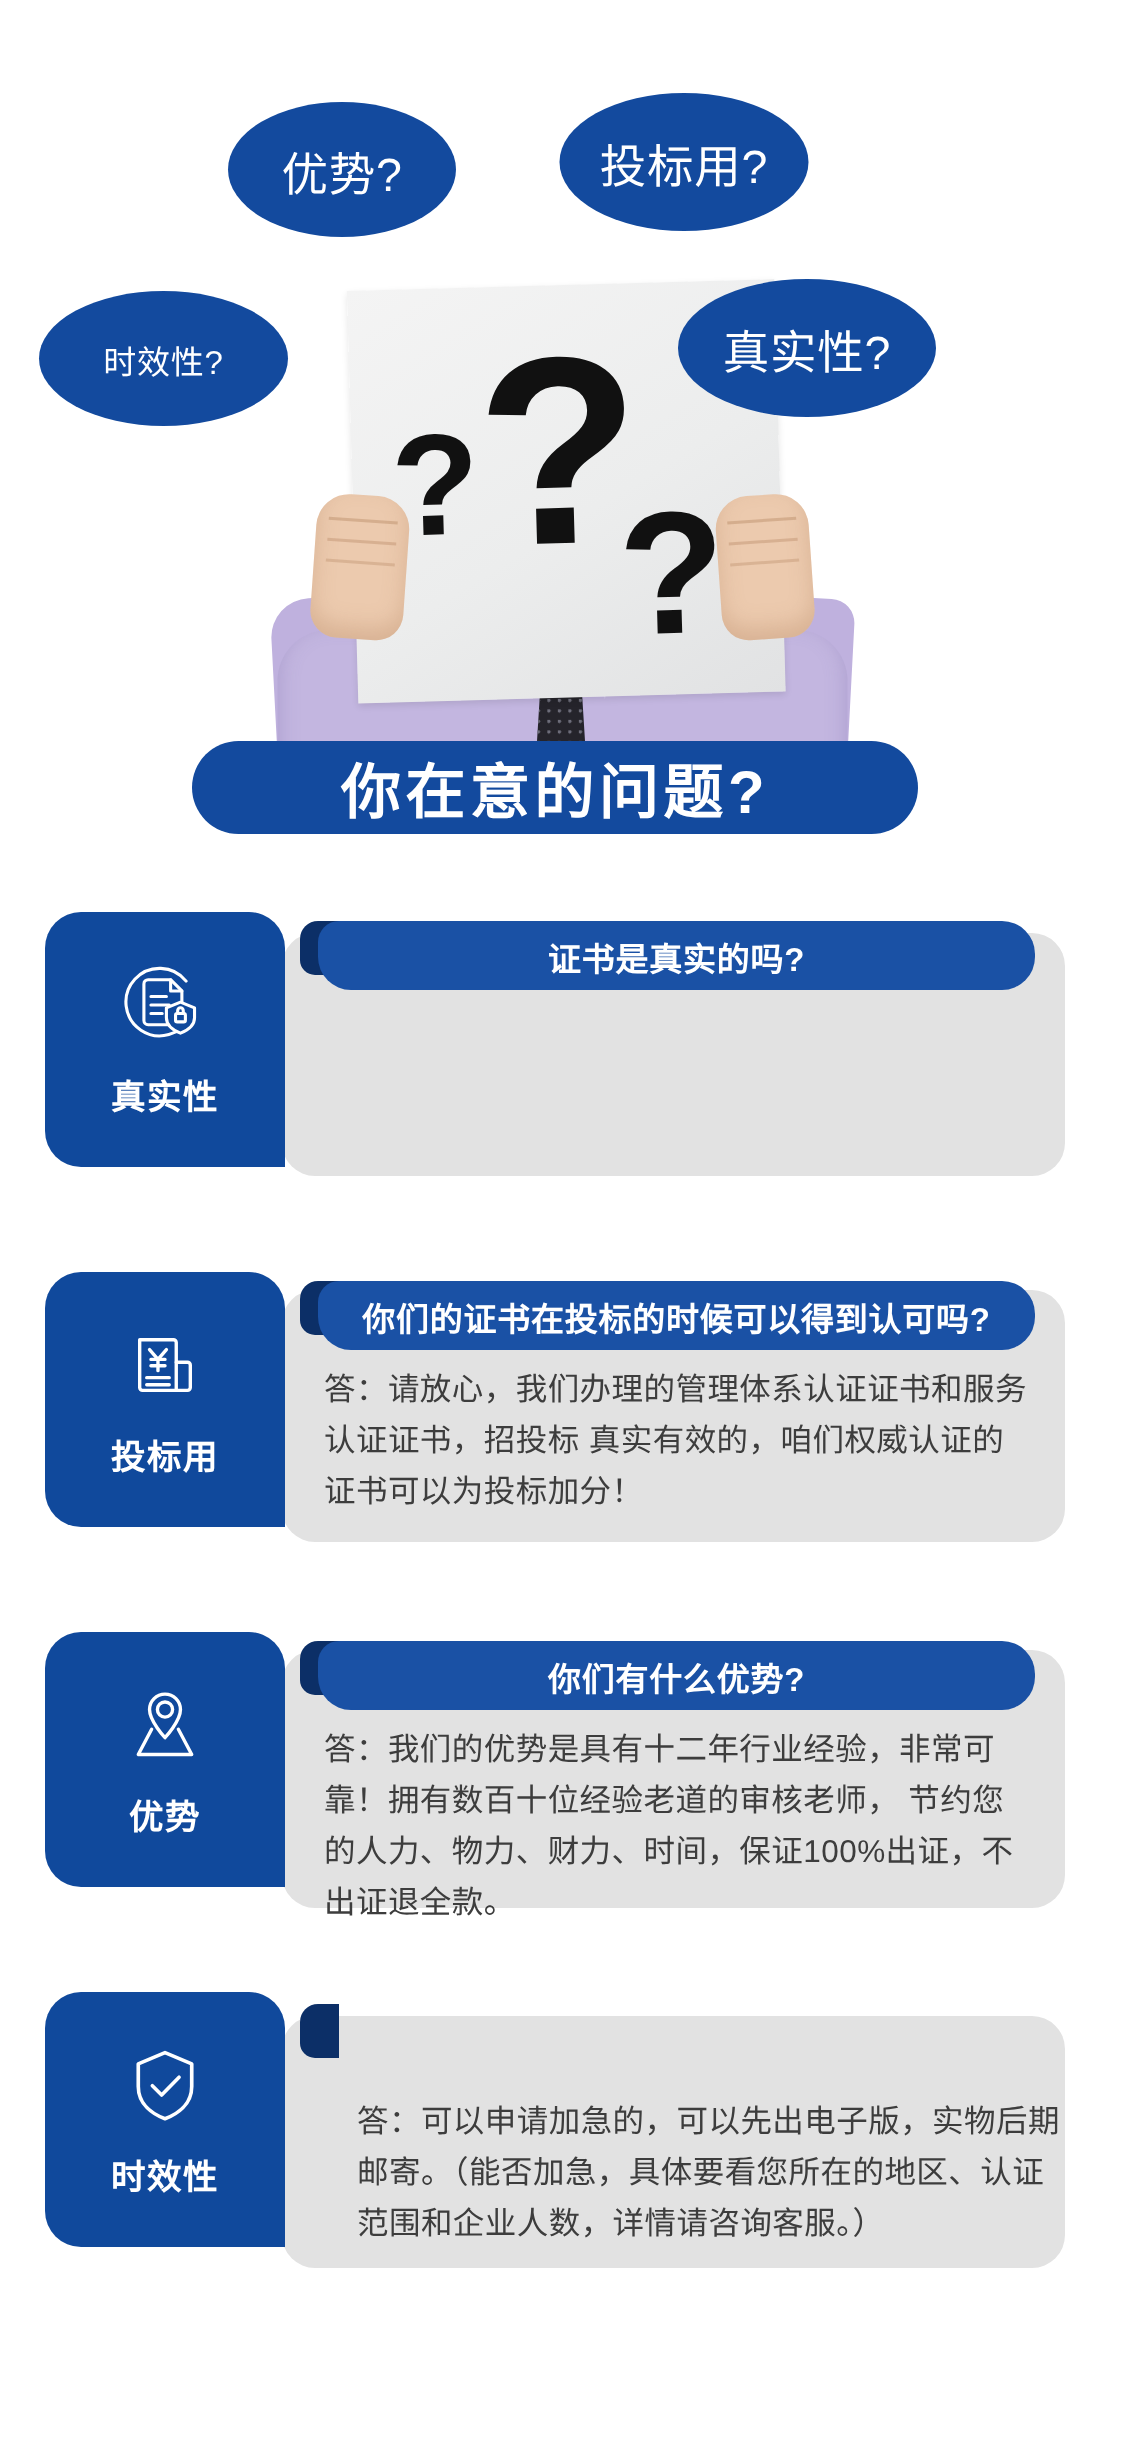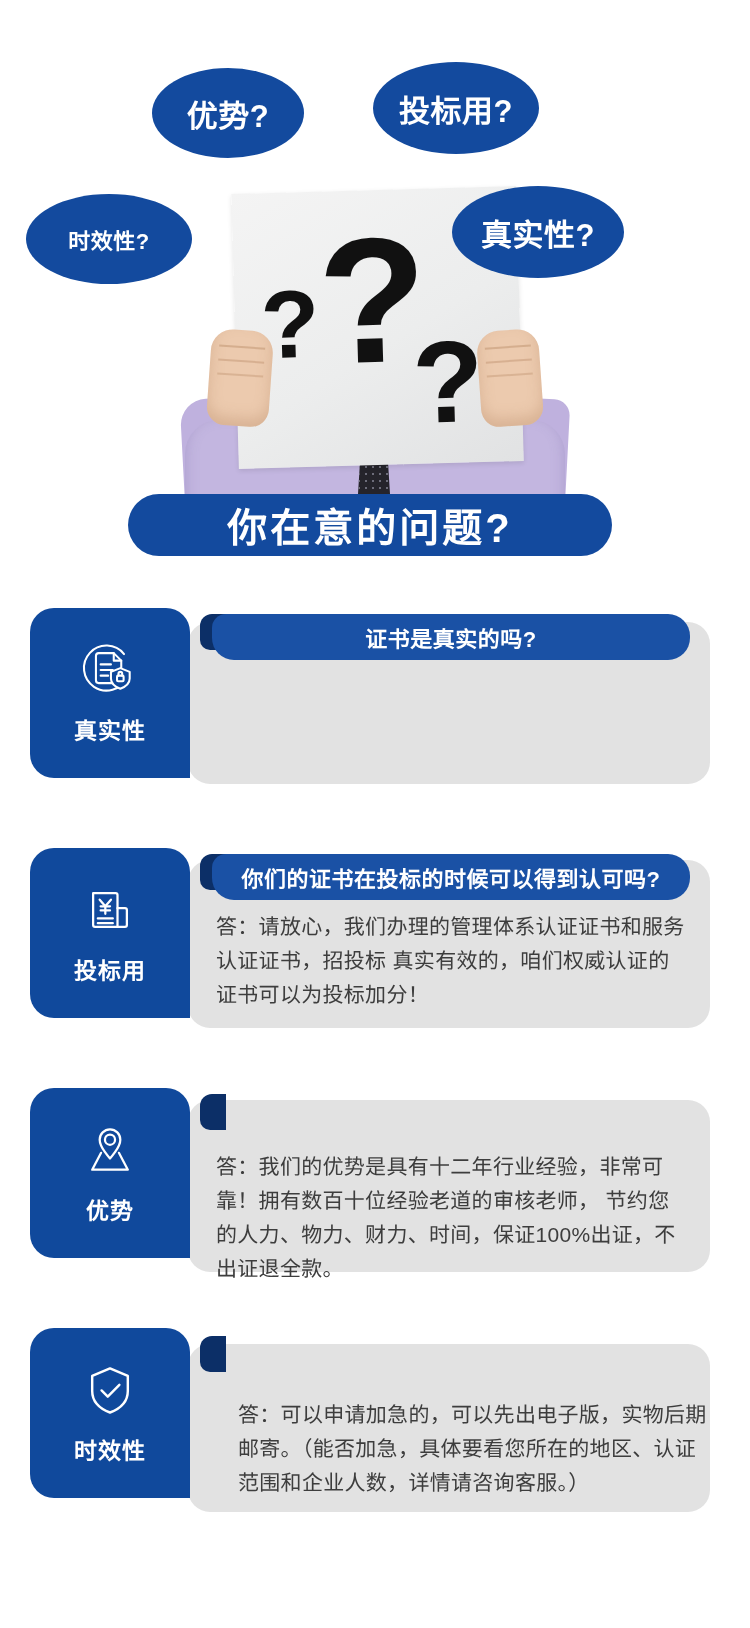--- a/index.html
+++ b/index.html
@@ -133,21 +133,21 @@
 
   
   .bubble {
     position: absolute;
     background: #134a9e;
     border-radius: 50%;
     color: #ffffff;
     display: flex;
     align-items: center;
     justify-content: center;
-    font-weight: bold;
+    font-weight: normal;
     letter-spacing: .5px;
     white-space: nowrap;
   }
   .bubble-youshi   { left: 152px; top: 68px;  width: 152px; height: 90px;  font-size: 31px; }
   .bubble-toubiao  { left: 373px; top: 62px;  width: 166px; height: 92px;  font-size: 31px; }
   .bubble-shixiao  { left: 26px;  top: 194px; width: 166px; height: 90px;  font-size: 22px; }
   .bubble-zhenshi  { left: 452px; top: 186px; width: 172px; height: 92px;  font-size: 31px; }
 
   
   .title-pill {
@@ -339,20 +339,21 @@
       <span class="cat-icon">
         <svg viewBox="0 0 64 64" width="60" height="60" fill="none" stroke="#ffffff" stroke-width="2.4" stroke-linecap="round" stroke-linejoin="round">
           <path d="M32 10c-6.1 0-11 4.9-11 11 0 8.3 11 20 11 20s11-11.7 11-20c0-6.1-4.9-11-11-11z"></path>
           <circle cx="32" cy="21" r="5.4"></circle>
           <path d="M22.5 35L13 53h38l-9.5-18"></path>
         </svg>
       </span>
       <span class="cat-label">优势</span>
     </div>
     <div class="ribbon-fold"></div>
+    <div class="ribbon">你们有什么优势?</div>
     <div class="answer-text">答：我们的优势是具有十二年行业经验，非常可靠！拥有数百十位经验老道的审核老师， 节约您的人力、物力、财力、时间，保证100%出证，不出证退全款。</div>
   </div>
 
   <div class="faq-card card-4">
     <div class="answer-panel"></div>
     <div class="cat-tab">
       <span class="cat-icon">
         <svg viewBox="0 0 64 64" width="60" height="60" fill="none" stroke="#ffffff" stroke-width="2.6" stroke-linecap="round" stroke-linejoin="round">
           <path d="M32 9L13 17v16c0 13 10.6 19.8 19 23 8.4-3.2 19-10 19-23V17z"></path>
           <path d="M23 32.5l6.6 6.6L42 26.5"></path>

